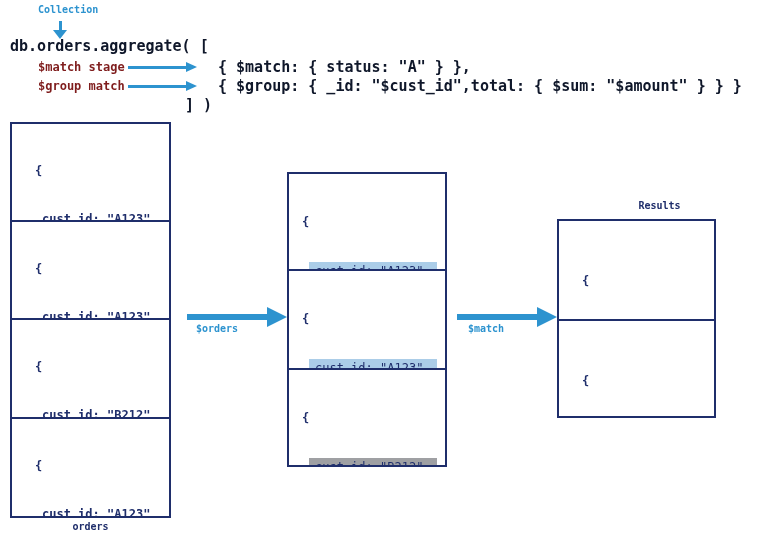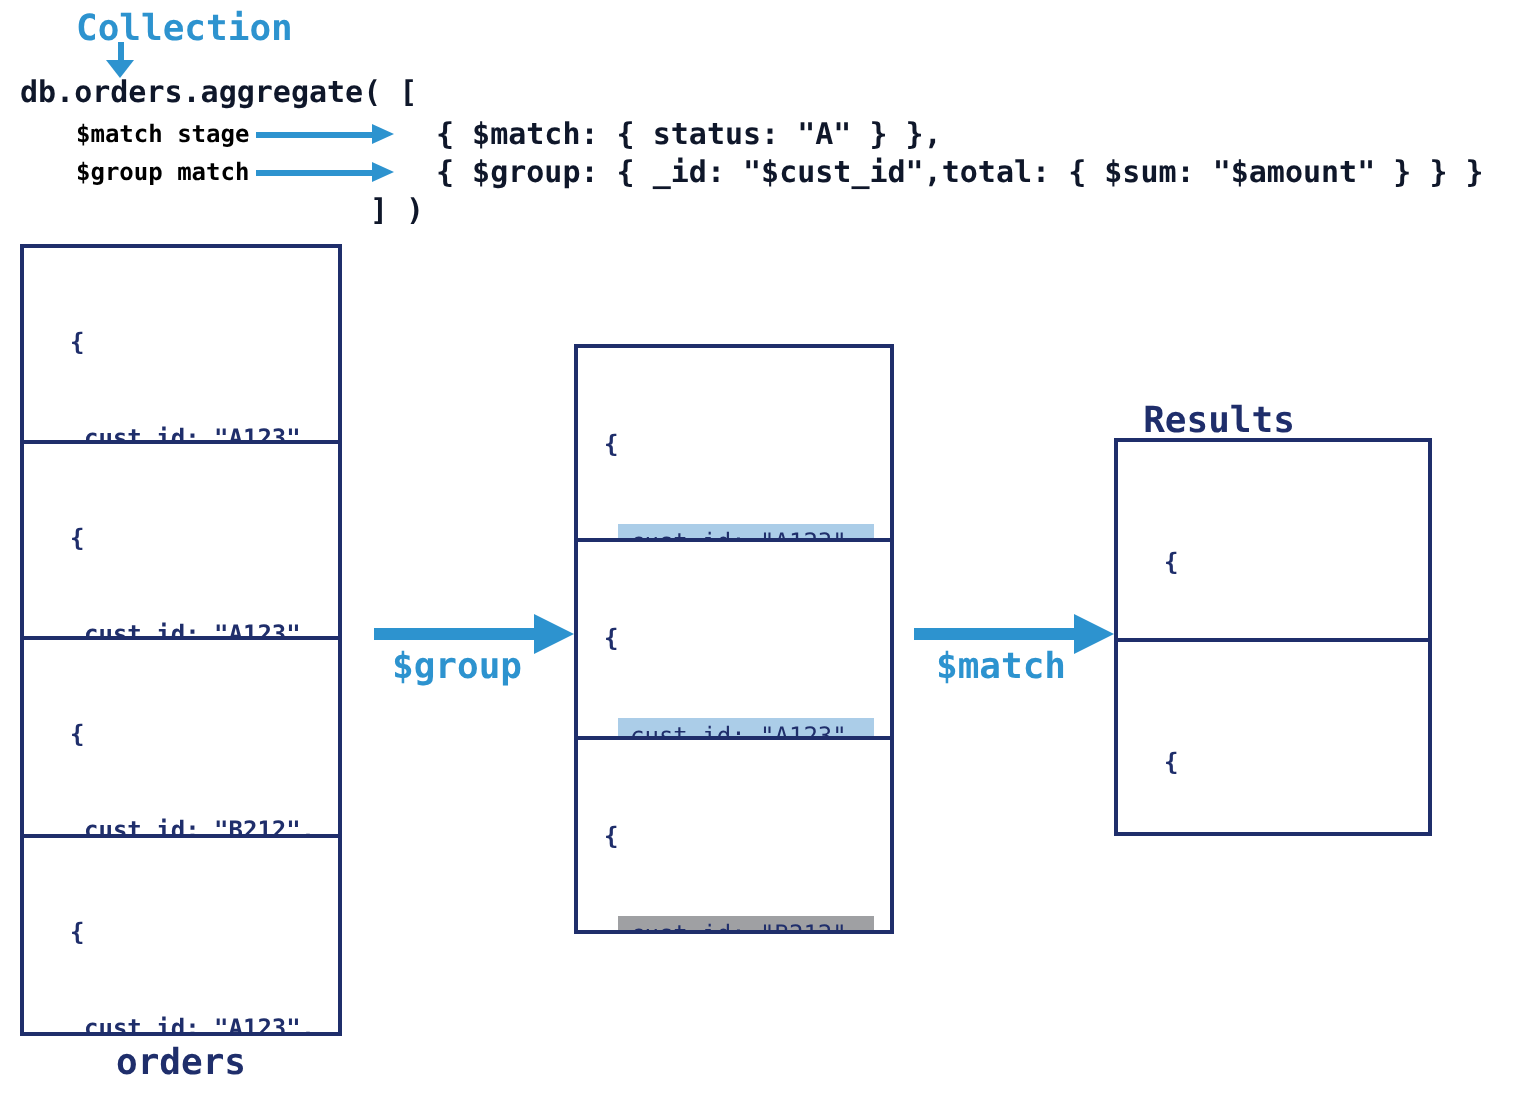--- a/index.html
+++ b/index.html
@@ -2,22 +2,22 @@
 <html><head>
 <meta charset="utf-8">
 <style>
   * { margin:0; padding:0; box-sizing:border-box; }
   html,body { width:760px; height:547px; background:#ffffff; }
   body { font-family:"DejaVu Sans Mono","Liberation Mono",monospace; position:relative; overflow:hidden; }
   .abs { position:absolute; }
   .navy { color:#1f2e6b; }
   .blue { color:#2d93cf; }
   .code { font-size:15px; font-weight:bold; white-space:pre; color:#0f172a; }
-  .lbl15 { font-size:18px; font-weight:bold; white-space:pre; }
-  .stage-label { font-size:12px; font-weight:bold; color:#000000; white-space:pre; }
+  .lbl15 { font-size:10px; font-weight:bold; white-space:pre; }
+  .stage-label { font-size:12px; font-weight:bold; color:#7f1d1d; white-space:pre; }
   .center { text-align:center; }
   .box { position:absolute; border:2px solid #1f2e6b; background:#fff; }
   .cell { overflow:hidden; }
   .cell.bt { border-top:2px solid #1f2e6b; }
   .doc { font-size:12px; font-weight:bold; color:#1f2e6b; line-height:16px; white-space:pre; }
   .box-l .brace { padding-left:23px; }
   .box-l .line  { padding-left:30px; }
   .box-m .brace { padding-left:13px; }
   .box-m .hl    { margin-left:20px; }
   .box-r .brace { padding-left:23px; }
@@ -95,21 +95,21 @@
       
     </div>
   </div>
 </div>
 <div class="abs navy lbl15 center" style="left:10px;top:521px;width:161px">orders</div>
 
 <div>
   <div class="abs shaft-big" style="left:187px;top:314px;width:80px"></div>
   <div class="abs tri-r-big" style="left:267px;top:307px"></div>
 </div>
-<div class="abs blue lbl15" style="left:196px;top:323px">$group</div>
+<div class="abs blue lbl15" style="left:196px;top:323px">$orders</div>
 
 <div class="box box-m" style="left:287px;top:172px;width:160px;height:295px">
   <div class="cell" style="height:95px">
     <div class="doc" style="padding-top:8px">
       <div class="brace">{</div>
       <div><span class="hl hl-blue">cust_id: "A123",</span></div>
       
       
       
     </div>
@@ -133,21 +133,21 @@
     </div>
   </div>
 </div>
 
 <div>
   <div class="abs shaft-big" style="left:457px;top:314px;width:80px"></div>
   <div class="abs tri-r-big" style="left:537px;top:307px"></div>
 </div>
 <div class="abs blue lbl15" style="left:468px;top:323px">$match</div>
 
-<div class="abs navy lbl15 center" style="left:530px;top:200px;width:159px">Results</div>
+<div class="abs navy lbl15 center" style="left:580px;top:200px;width:159px">Results</div>
 <div class="box box-r" style="left:557px;top:219px;width:159px;height:199px">
   <div class="cell" style="height:98px">
     <div class="doc" style="padding-top:20px">
       <div class="brace">{</div>
       
       
       
     </div>
   </div>
   <div class="cell bt" style="height:97px">

